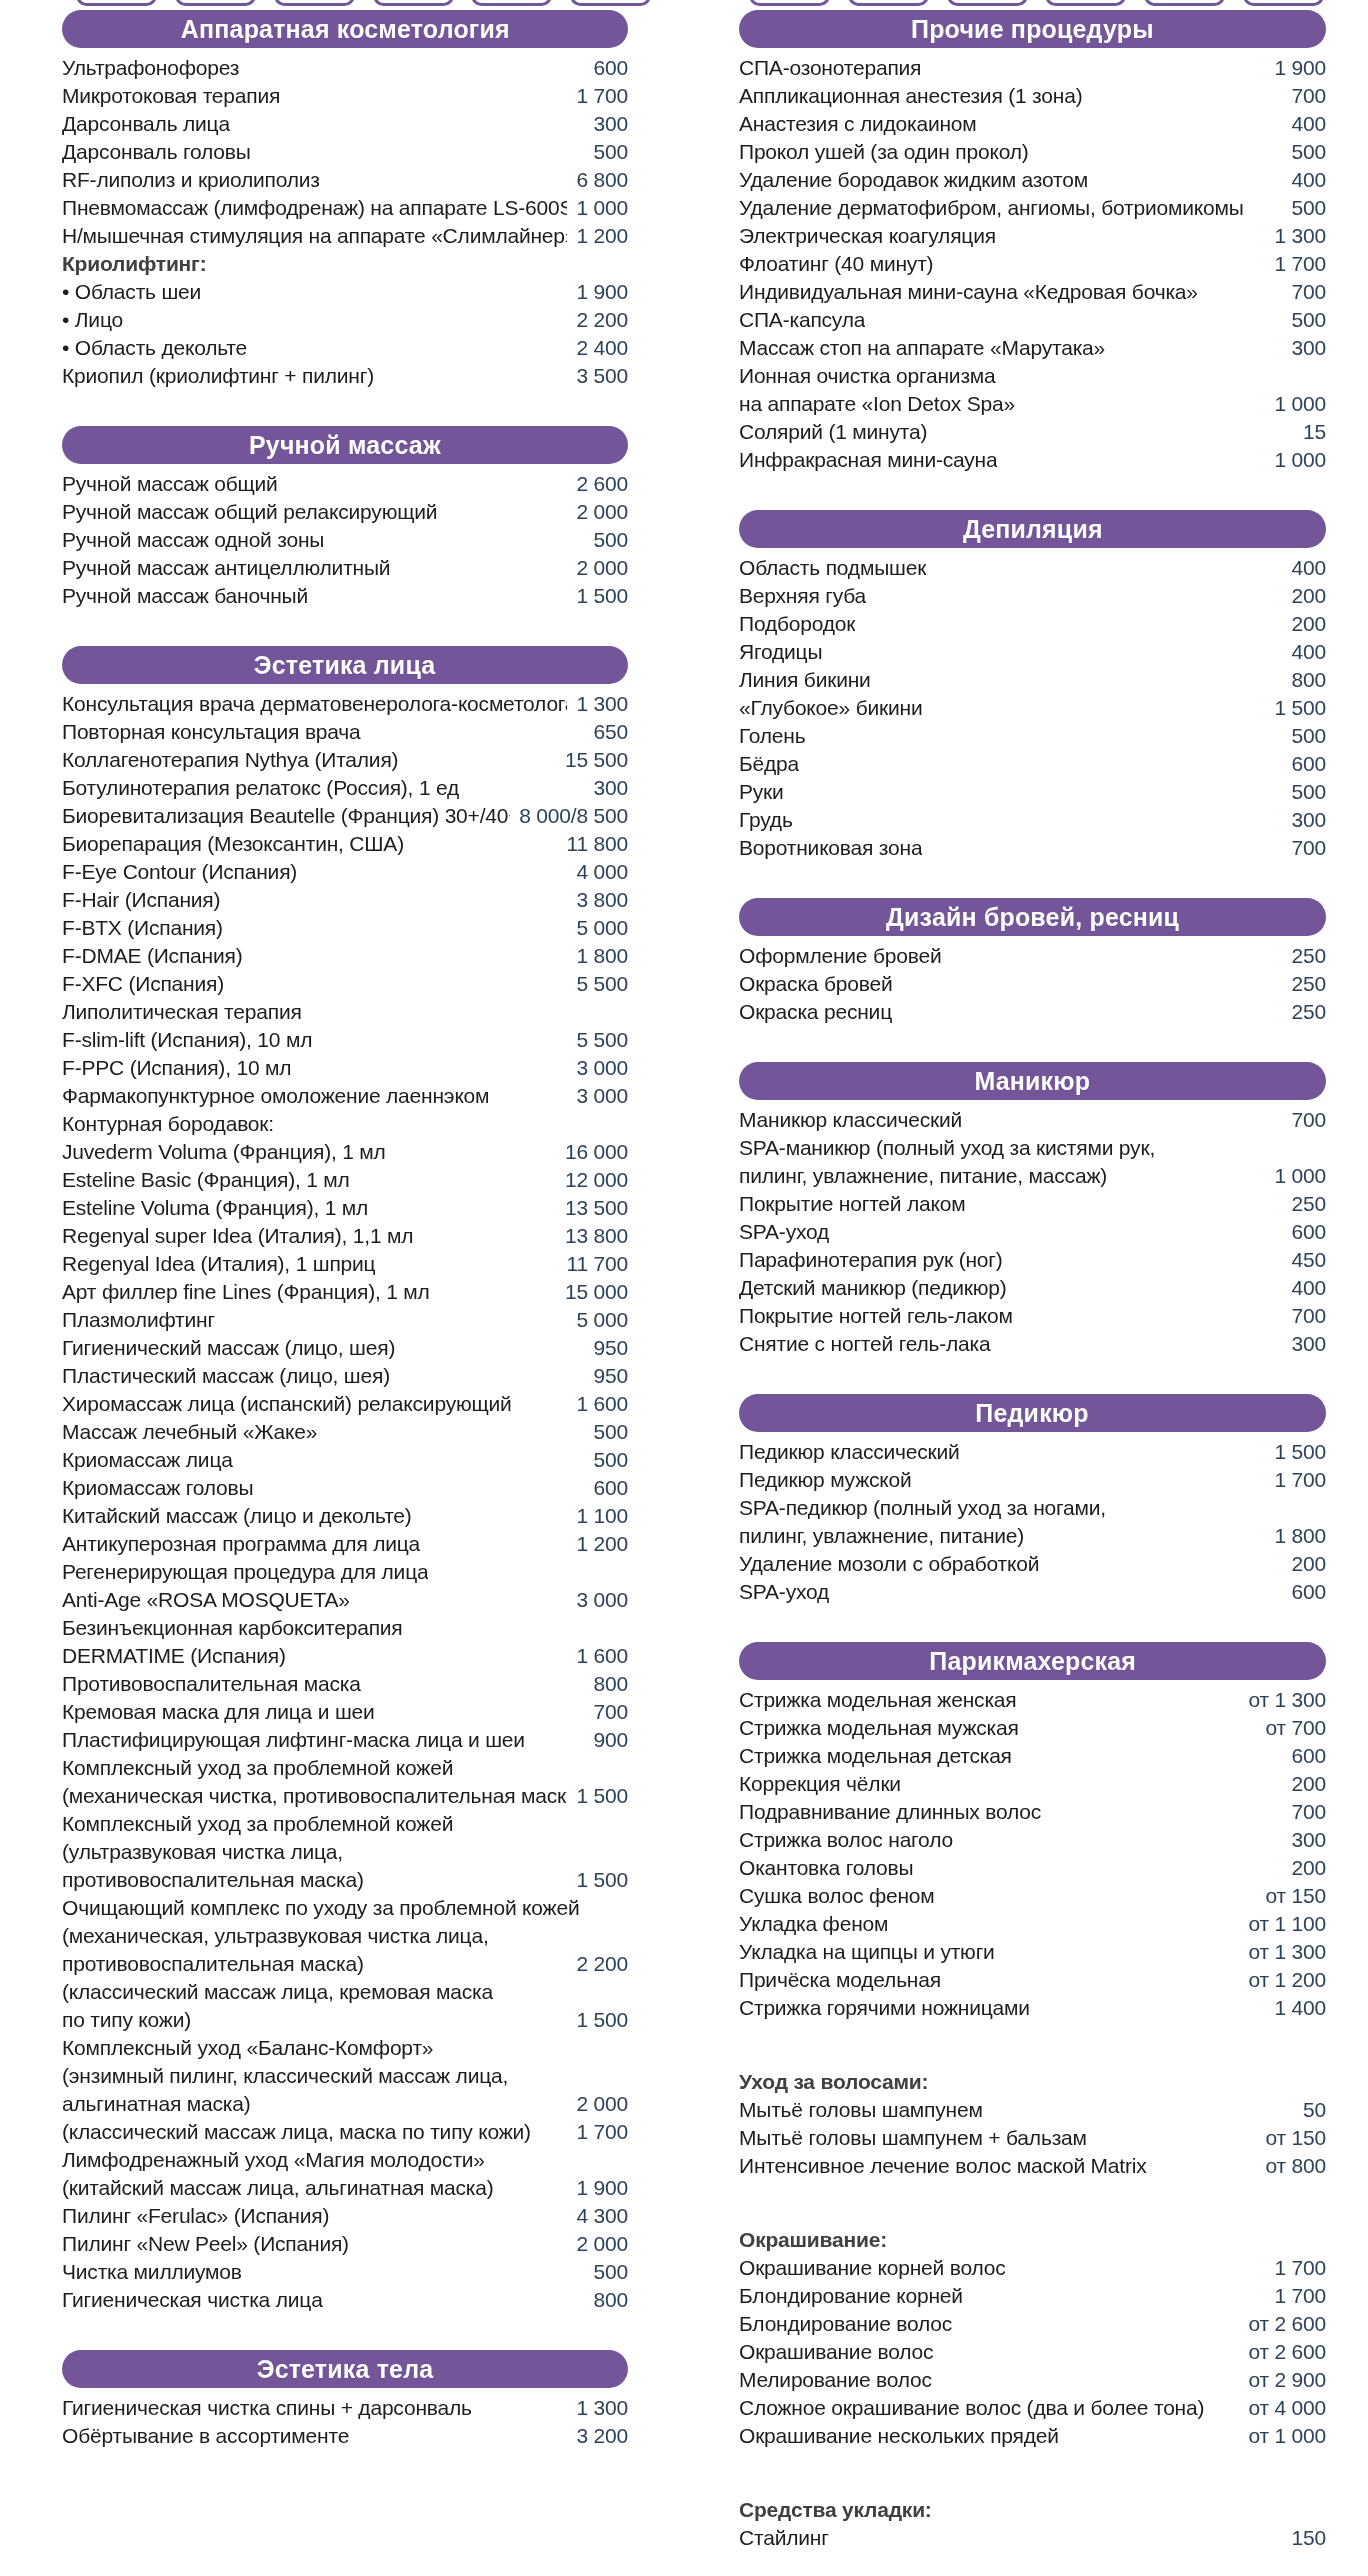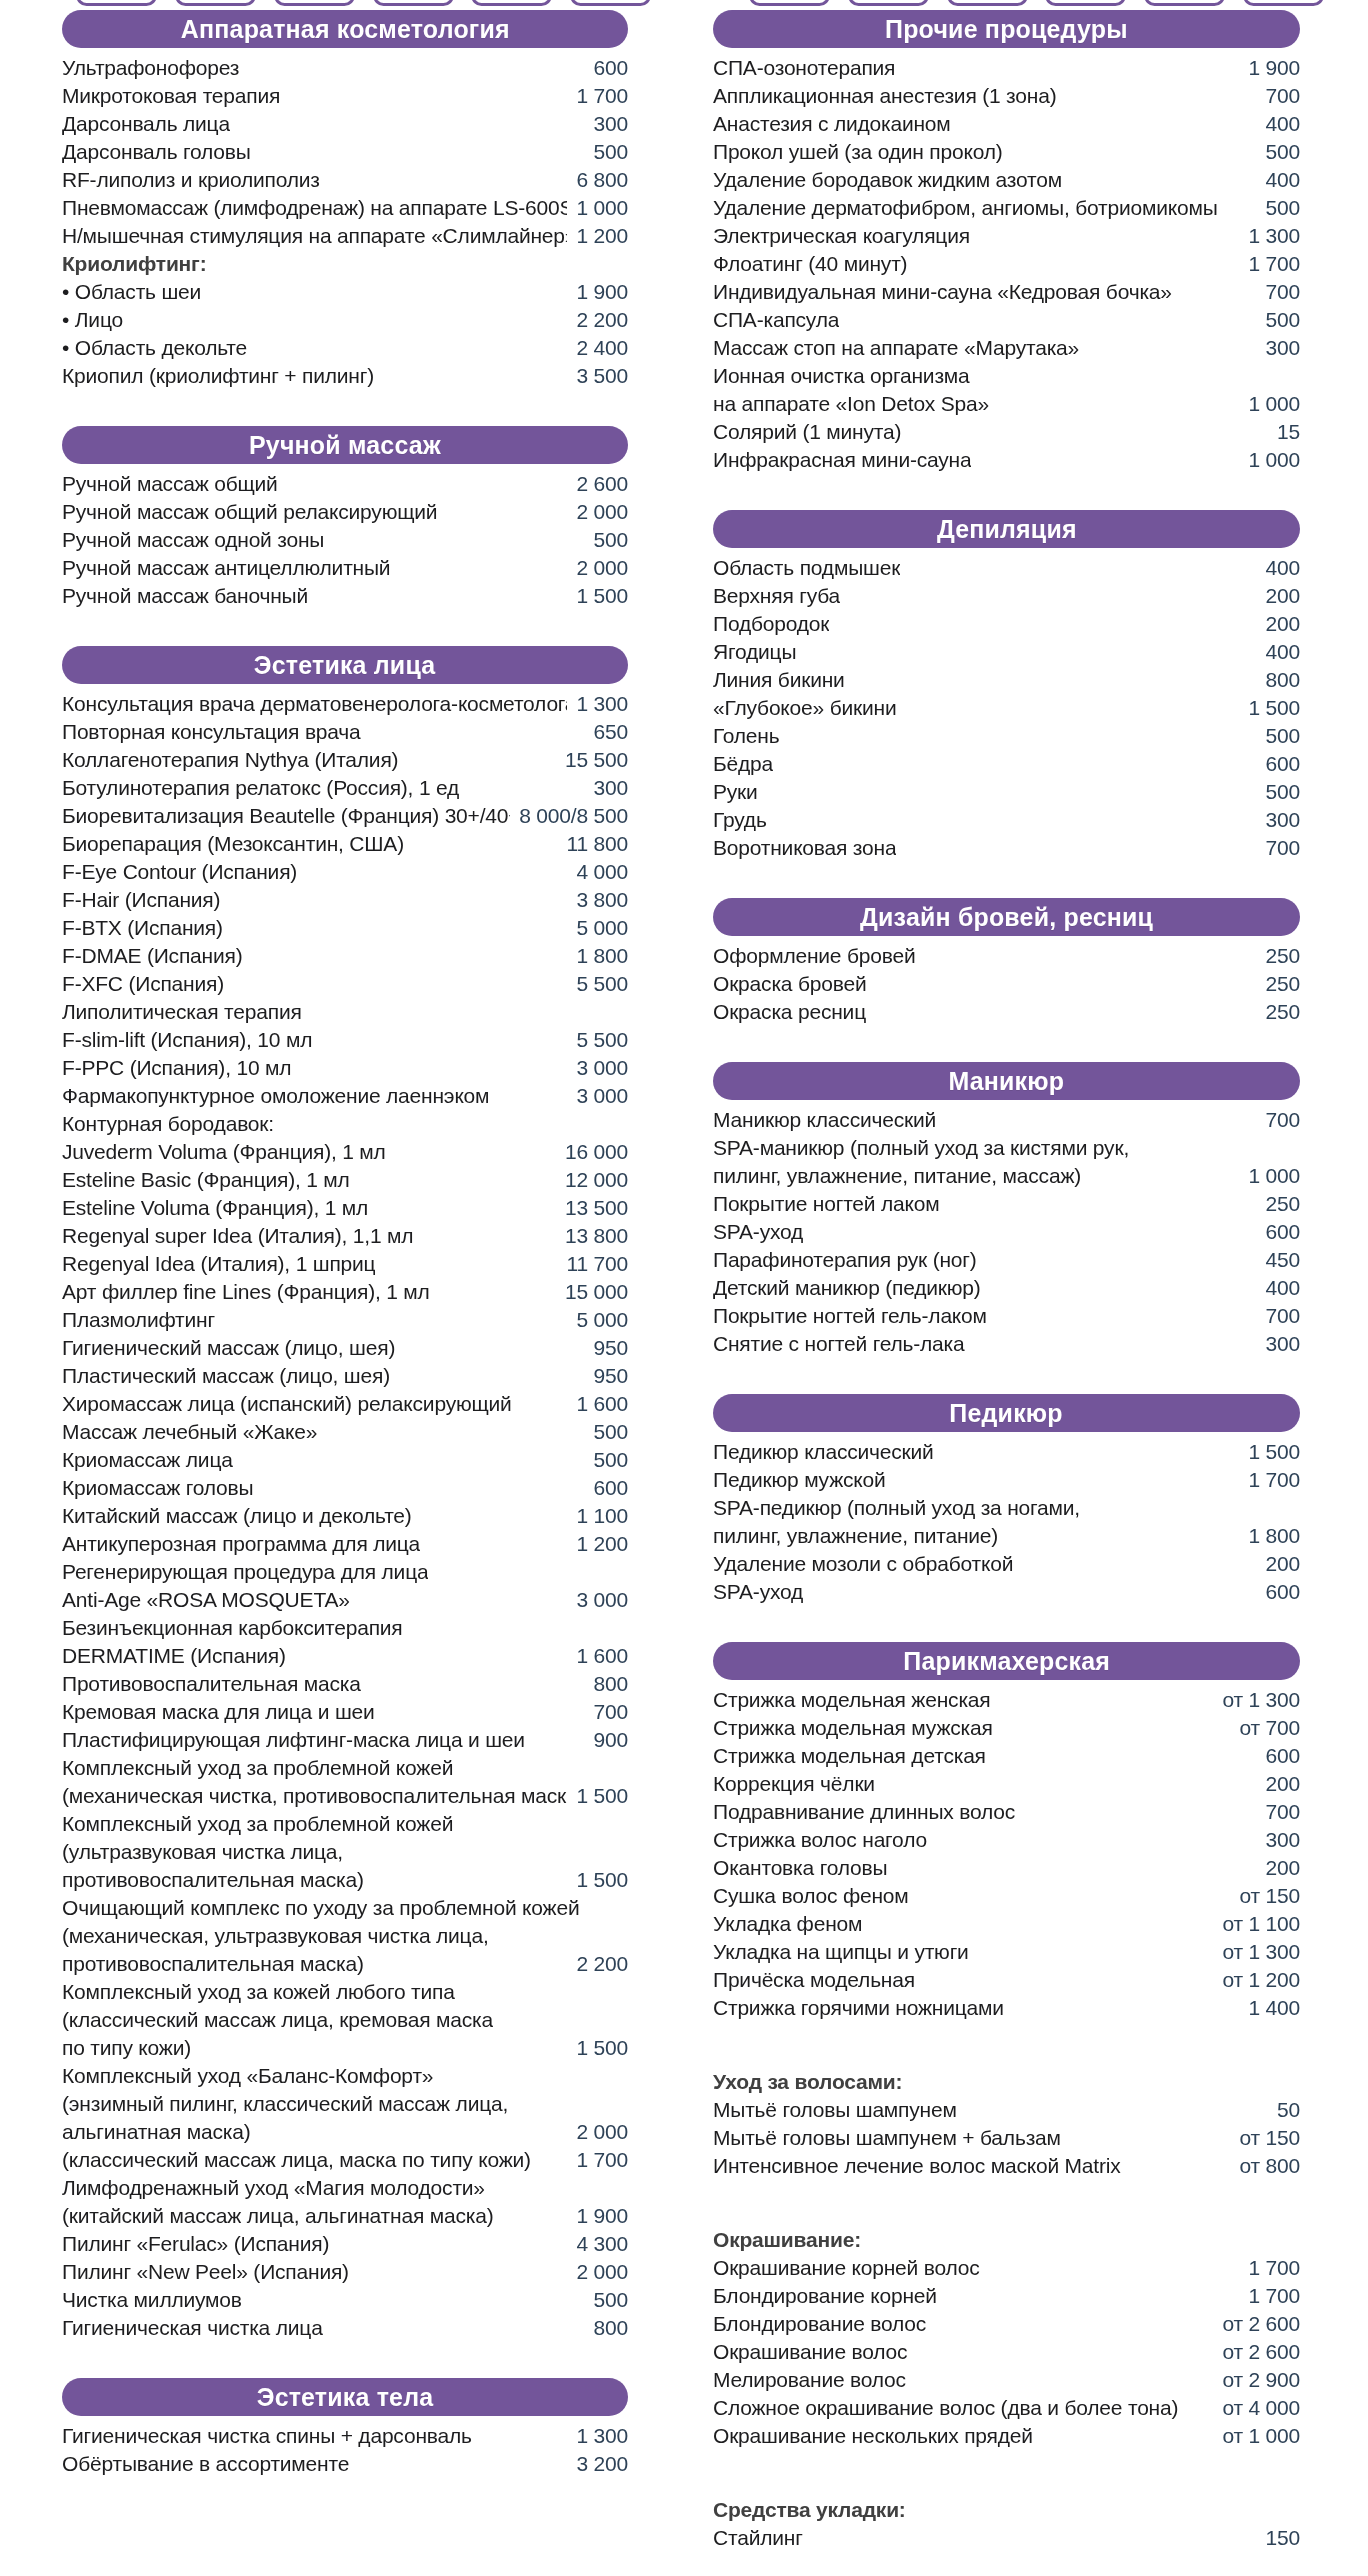--- a/index.html
+++ b/index.html
@@ -1,21 +1,21 @@
 <!DOCTYPE html>
 <html style="font-size:12px"><head>
 <meta charset="utf-8">
 <style>
   html,body{margin:0;padding:0;background:#ffffff;}
   body{font-family:"Liberation Sans", sans-serif; -webkit-font-smoothing:antialiased;}
   .page{position:relative;width:1369px;height:2576px;background:#fff;overflow:hidden;}
   .decor{position:absolute;top:0;left:0;width:1369px;height:10.6px;}
   .frag{position:absolute;top:-4.6px;height:10.6px;width:81px;border:3.8px solid #73559a;border-top:none;
         border-radius:0 0 10.6px 10.6px;background:#fff;box-sizing:border-box;}
-  .columns{position:absolute;top:10px;left:62px;display:flex;gap:85px;align-items:flex-start;}
+  .columns{position:absolute;top:10px;left:62px;display:flex;gap:111px;align-items:flex-start;}
   .col{display:flex;flex-direction:column;}
   .col-left{width:566px;}
   .col-right{width:587px;}
   section{margin-bottom:36px;}
   section:last-child{margin-bottom:0;}
   .bar{height:38px;border-radius:19px;background:#73559a;color:#ffffff;display:flex;align-items:center;
        justify-content:center;margin-bottom:6px;}
   .bar span{font-weight:bold;font-size:26px;transform:scaleX(0.96);transform-origin:center;
             letter-spacing:0.2px;white-space:nowrap;text-shadow:0 0.8px 0 rgba(0,0,0,0.08);}
   .row{display:flex;justify-content:space-between;align-items:baseline;height:28px;
@@ -300,23 +300,20 @@
               <span class="t">Очищающий комплекс по уходу за проблемной кожей</span>
             </div>
             <div class="row">
               <span class="t">(механическая, ультразвуковая чистка лица,</span>
             </div>
             <div class="row">
               <span class="t">противовоспалительная маска)</span>
               <span class="p">2 200</span>
             </div>
             <div class="row">
-              <span class="t">Комплексный уход за кожей любого типа</span>
-            </div>
-            <div class="row">
               <span class="t">(классический массаж лица, кремовая маска</span>
             </div>
             <div class="row">
               <span class="t">по типу кожи)</span>
               <span class="p">1 500</span>
             </div>
             <div class="row">
               <span class="t">Комплексный уход «Баланс-Комфорт»</span>
             </div>
             <div class="row">

